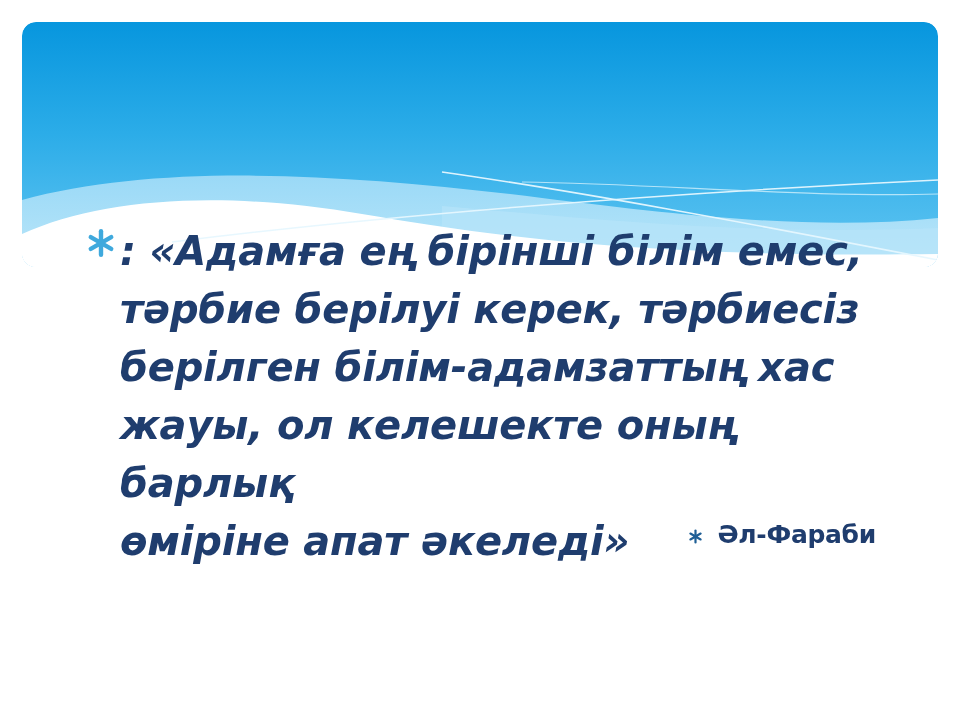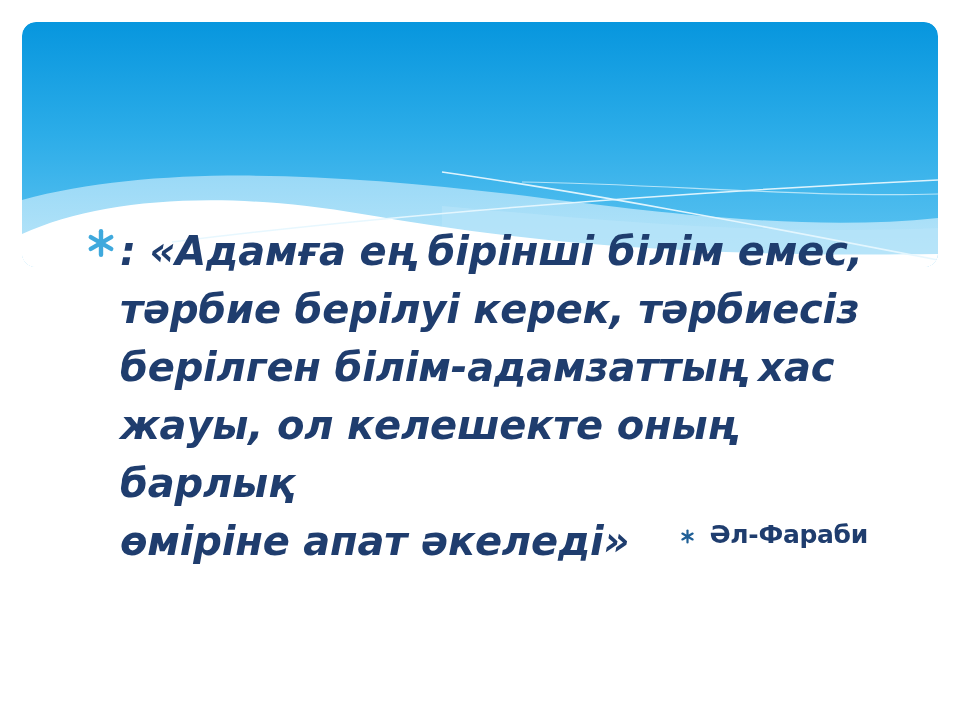--- a/index.html
+++ b/index.html
@@ -71,21 +71,21 @@
     font-size: 40px;
     line-height: 58px;
     letter-spacing: -0.2px;
     white-space: pre-wrap;
     text-rendering: optimizeLegibility;
   }
 
   
   .attrib-row {
     position: absolute;
-    left: 78px;
+    left: 86px;
     top: 520px;
     width: 790px;
     display: flex;
     justify-content: flex-end;
     align-items: center;
   }
   .attrib-star {
     width: 15px;
     height: 15px;
     margin-right: 14px;

